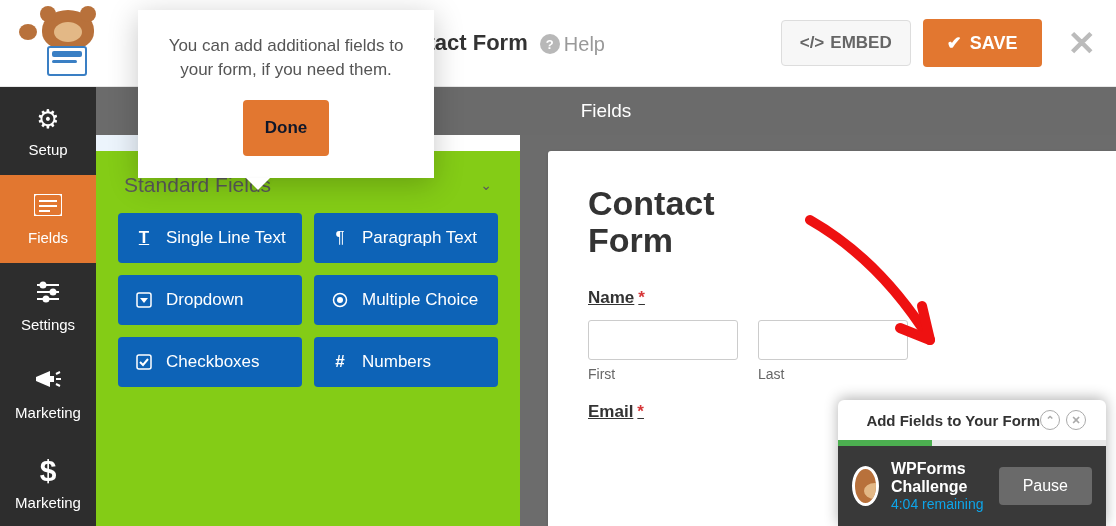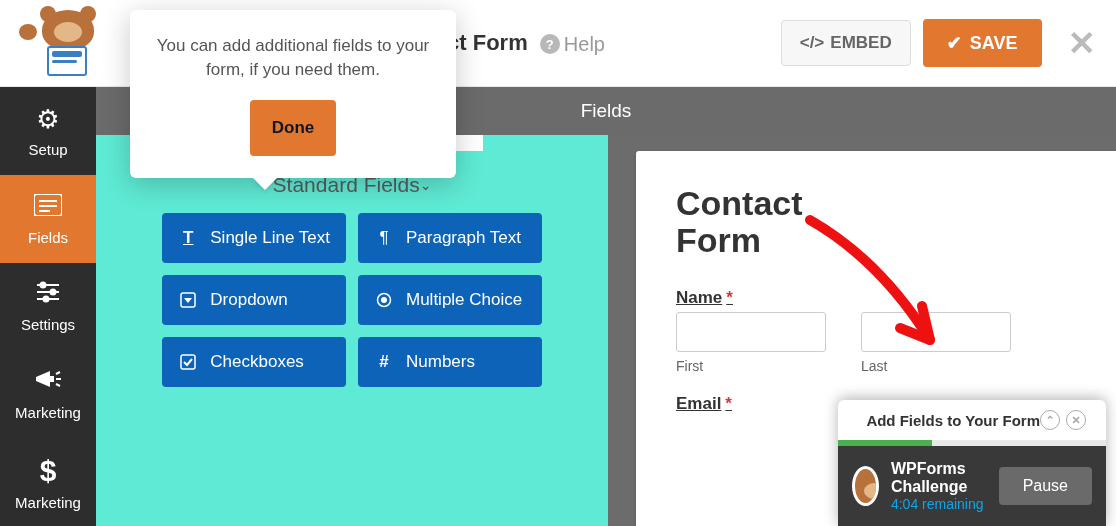--- a/index.html
+++ b/index.html
@@ -27,47 +27,47 @@
   .btn-save  { background:#e27730; color:#fff; border:none; font-weight:700; font-size:18px; padding:13px 24px; border-radius:4px; display:flex; align-items:center; gap:8px; cursor:pointer;}
   .close-x   { color:#bbb; font-size:34px; margin-left:14px; cursor:pointer; font-weight:700;}
 
   
   .main { display:flex; height:calc(100% - 87px); }
   .sidebar { width:96px; background:#2d2d2d; display:flex; flex-direction:column; }
   .side-item { height:88px; display:flex; flex-direction:column; align-items:center; justify-content:center; color:#fff; font-size:15px; gap:6px; cursor:pointer;}
   .side-item.active { background:#e27730; }
   .side-ico { font-size:26px; }
 
-  .panel-left { width:512px; background:#5eead4; display:flex; flex-direction:column; position:relative;align-items:center;}
+  .panel-left { width:424px; background:#84cc16; display:flex; flex-direction:column; position:relative;}
   .panel-header { height:48px; background:#6b6b6b; color:#fff; display:flex; align-items:center; justify-content:center; font-size:19px;}
   .tabs { display:flex; height:64px; }
   .tab { flex:1; display:flex; align-items:center; justify-content:center; gap:10px; font-size:17px; color:#555; cursor:pointer; position:relative;}
   .tab.active { background:#ecf4fc; }
   .tab.inactive { background:#fff; color:#888; }
   .chev { font-size:14px; }
   .pulse-wrap{ width:36px;height:36px;border-radius:50%;background:rgba(226,119,48,.18);display:flex;align-items:center;justify-content:center; position:relative;}
   .pulse-dot{width:12px;height:12px;border-radius:50%;background:#e27730;}
 
   .group-head { display:flex; align-items:center; justify-content:space-between; padding:22px 28px 16px; font-size:21px; color:#5a5a5a;}
   .field-grid { display:grid; grid-template-columns:1fr 1fr; gap:12px; padding:0 22px; }
   .field-btn { background:#0d63b7; color:#fff; border:none; border-radius:4px; height:50px; display:flex; align-items:center; gap:12px; padding:0 16px; font-size:17px; cursor:pointer;}
   .field-ico { width:20px; display:flex; justify-content:center; font-size:17px;}
 
   .panel-right { flex:1; background:#6c6c6c; position:relative; overflow:hidden;}
   .form-card { position:absolute; top:64px; left:28px; right:-20px; bottom:-20px; background:#fff; padding:34px 40px 0 40px; border-radius:3px; box-shadow:0 1px 3px rgba(0,0,0,.15);}
   .form-title { font-size:34px; font-weight:700; color:#333; line-height:1.1; max-width:200px; margin-bottom:28px;}
   .fld-label { font-size:17px; color:#333; font-weight:600;text-decoration:underline; }
   .req{ color:#d63638; margin-left:4px;}
-  .name-row{ display:flex; gap:35px; margin-top:4px;}
+  .name-row{ display:flex; gap:20px; margin-top:12px;}
   .name-col input{ width:150px; height:40px; border:1px solid #ccc; border-radius:3px; padding:0 8px; font-size:15px;}
   .sub-label{ font-size:14px; color:#666; margin-top:6px;}
   .email-label{ margin-top:20px; display:block;}
 
   
-  .tip { position:absolute; top:10px; left:130px; width:326px; background:#fff; border-radius:6px; box-shadow:0 6px 28px rgba(0,0,0,.22); padding:24px 26px 22px; text-align:center; z-index:50;}
+  .tip { position:absolute; top:10px; left:138px; width:296px; background:#fff; border-radius:0; box-shadow:0 6px 28px rgba(0,0,0,.22); padding:24px 26px 22px; text-align:center; z-index:50;}
   .tip p { color:#555; font-size:17px; line-height:1.4; margin-bottom:18px;}
   .tip .done-btn{ background:#e27730; color:#0f172a; border:none; font-weight:700; font-size:17px; padding:18px 22px; border-radius:4px; cursor:pointer;}
   .tip-arrow{ position:absolute; bottom:-12px; left:50%; transform:translateX(-40px); width:0;height:0;border-left:12px solid transparent;border-right:12px solid transparent;border-top:12px solid #fff; filter:drop-shadow(0 2px 2px rgba(0,0,0,.1));}
 
   
   .red-arrow{ position:absolute; top:200px; left:790px; z-index:40; pointer-events:none;}
 
   
   .challenge { position:absolute; right:10px; bottom:0; width:268px; background:#fff; border-radius:6px 6px 0 0; box-shadow:0 -2px 14px rgba(0,0,0,.3); z-index:60; overflow:hidden;}
   .ch-head{ display:flex; align-items:center; justify-content:flex-end; padding:10px 20px; font-weight:700; color:#333; font-size:15px;}

